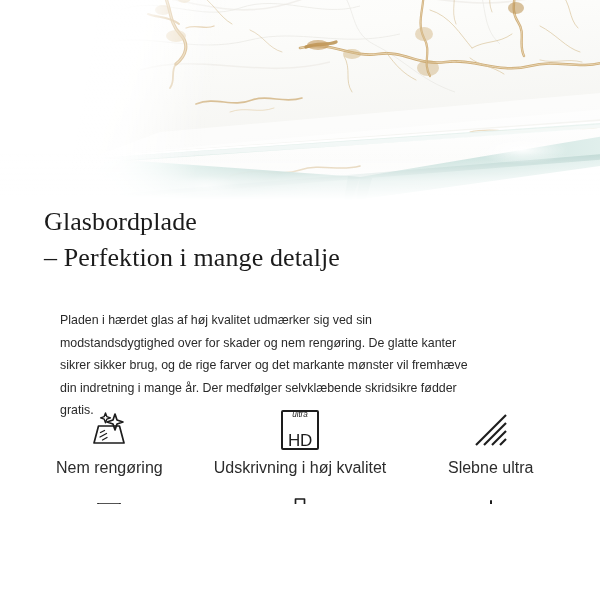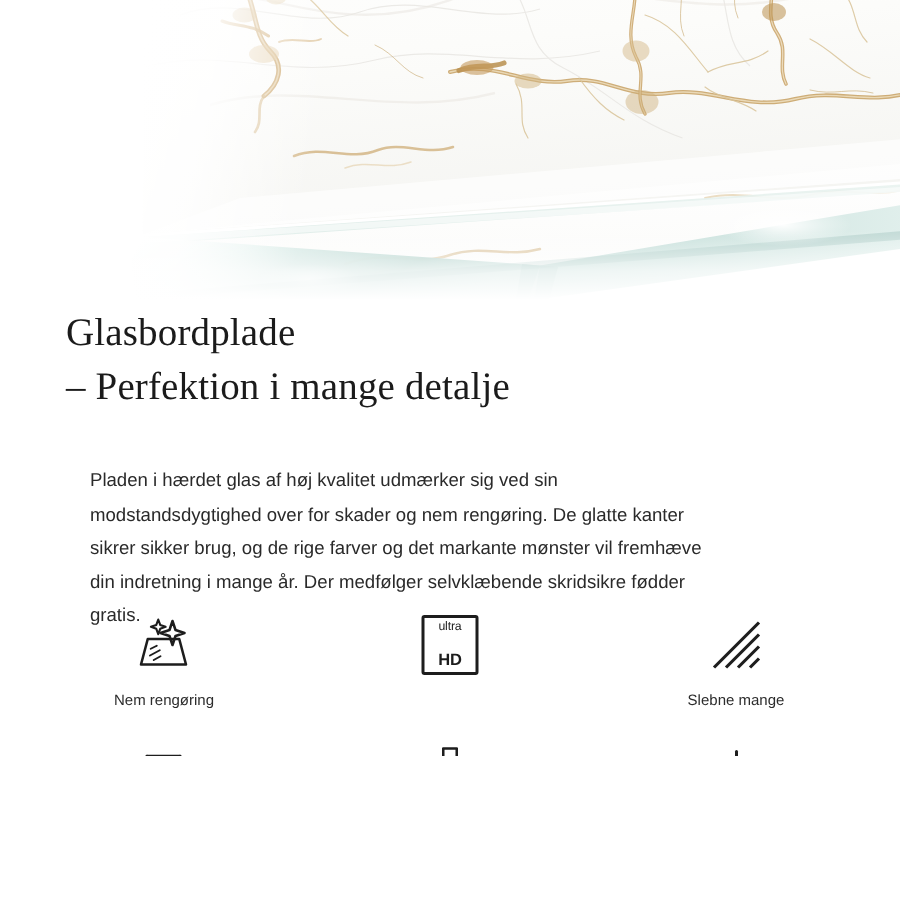--- a/index.html
+++ b/index.html
@@ -108,21 +108,21 @@
   }
   .feature-icon {
     height: 44px;
     display: flex;
     align-items: center;
     justify-content: center;
   }
   .feature-icon svg { display: block; }
   .feature-label {
     margin-top: 9px;
-    font-size: 10px;
+    font-size: 16px;
     line-height: 14px;
     color: #2c2c2c;
     text-align: center;
     white-space: nowrap;
   }
 
   
   .uhd-box {
     width: 34px;
     height: 36px;
@@ -132,24 +132,25 @@
     flex-direction: column;
     align-items: center;
     justify-content: center;
     line-height: 1;
   }
   .uhd-top {
     font-size: 8.2px;
     letter-spacing: -0.1px;
     color: #1d1d1d;
     margin-bottom: 12px;
+    font-style: italic;
   }
   .uhd-bottom {
-    font-size: 11px;
-    font-weight: 700;
+    font-size: 17px;
+    font-weight: 400;
     color: #1d1d1d;
     letter-spacing: -0.2px;
   }
 </style>
 </head>
 <body>
 
 <div class="page">
 
   <div class="hero">
@@ -328,32 +329,33 @@
       <div class="feature-label">Nem rengøring</div>
     </div>
 
     <div class="feature">
       <div class="feature-icon">
         <div class="uhd-box">
           <span class="uhd-top">ultra</span>
           <span class="uhd-bottom">HD</span>
         </div>
       </div>
+      <div class="feature-label">Udskrivning i høj kvalitet</div>
     </div>
 
     <div class="feature">
       <div class="feature-icon">
         <svg width="36" height="36" viewBox="0 0 36 36" fill="none" stroke="#1d1d1d" stroke-width="2.1" stroke-linecap="butt">
           <path d="M33 3 L3 33"></path>
           <path d="M33 11 L11 33"></path>
           <path d="M33 19 L19 33"></path>
           <path d="M33 27 L27 33"></path>
         </svg>
       </div>
-      <div class="feature-label">Slebne mange</div>
+      <div class="feature-label">Slebne ultra</div>
     </div>
 
     <div class="feature">
       <div class="feature-icon">
         <svg width="42" height="38" viewBox="0 0 42 38" fill="none" stroke="#1d1d1d" stroke-width="1.7" stroke-linejoin="round" stroke-linecap="round">
           <path d="M3 13 L10 5 H32 L39 13 L21 34 Z"></path>
           <path d="M3 13 H39"></path>
           <path d="M10 5 L14 13 L21 34"></path>
           <path d="M32 5 L28 13 L21 34"></path>
           <path d="M14 13 H28"></path>

